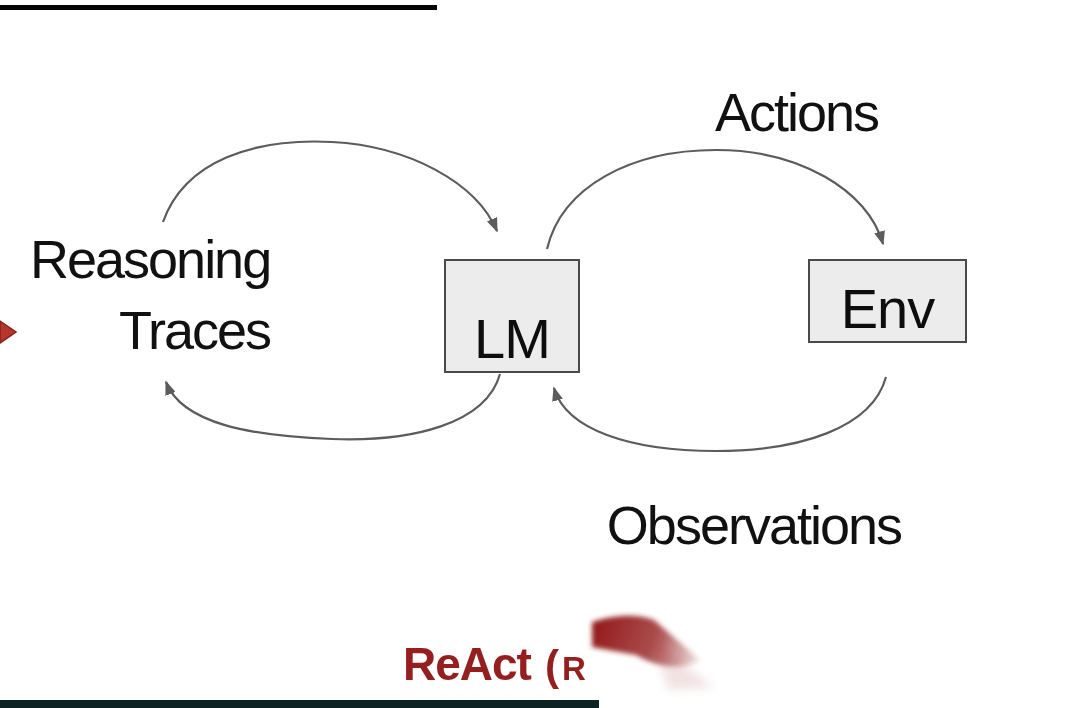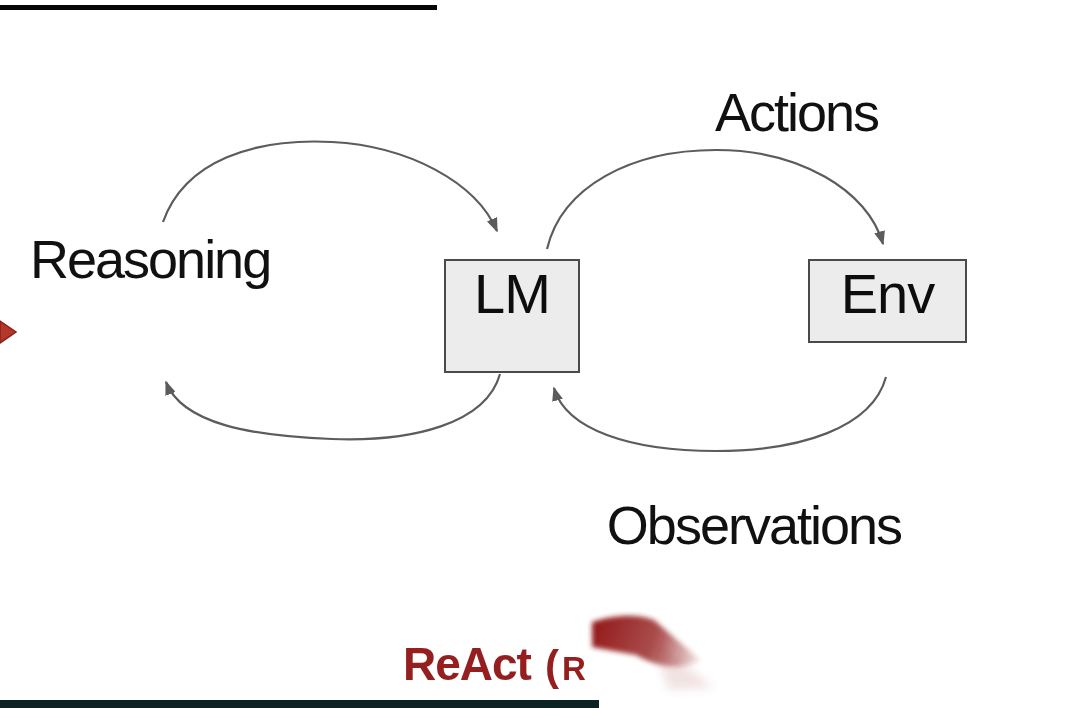--- a/index.html
+++ b/index.html
@@ -16,21 +16,21 @@
   .dlabel{
     color:#111111;font-size:54px;letter-spacing:-2px;
     text-align:right;white-space:nowrap;
   }
   #reasoning-label{left:30px;top:224px;width:240px;line-height:71px;}
   #actions-label{left:558px;top:85px;width:320px;line-height:54px;}
   #observations-label{left:581px;top:498px;width:320px;line-height:54px;}
   
   .node{
     background:#ececec;border:2.5px solid #4a4a4a;box-sizing:border-box;
-    display:flex;align-items:flex-start;justify-content:center;
+    display:flex;align-items:flex-end;justify-content:center;
     color:#0d0d0d;font-size:56px;letter-spacing:-1px;
   }
   #node-lm{left:444px;top:259px;width:136px;height:114px;}
   #node-env{left:808px;top:259px;width:159px;height:84px;}
   
   #arrow-layer{left:0;top:0;width:1080px;height:708px;pointer-events:none;}
   .edge{fill:none;stroke:#5c5c5c;stroke-width:2.2px;}
   
   #caption{left:403px;top:612px;display:flex;align-items:baseline;color:#951f1f;}
   #caption .word{font-weight:bold;font-size:46px;letter-spacing:-1px;margin-top:25px;}
@@ -71,20 +71,21 @@
   <path class="edge" d="M 886 377 C 872 428, 800 451, 716 451 C 631 451, 566 430, 554 388" marker-end="url(#ah)"></path>
 
   <g>
     <path d="M 592 622 C 612 615, 638 613, 654 620 L 700 660 C 682 671, 656 667, 636 655 L 592 647 Z" fill="url(#smudge-fade)" filter="url(#blur1)"></path>
     <path d="M 652 638 L 714 688 L 668 690 Z" fill="#951f1f" opacity="0.12" filter="url(#blur2)"></path>
   </g>
 </svg>
 
 <div class="abs dlabel" id="reasoning-label">
   <div>Reasoning</div>
+  <div>Traces</div>
 </div>
 
 <div class="abs dlabel" id="actions-label">Actions</div>
 
 <div class="abs dlabel" id="observations-label">Observations</div>
 
 <div class="abs node" id="node-lm">
   <span>LM</span>
 </div>
 <div class="abs node" id="node-env">

